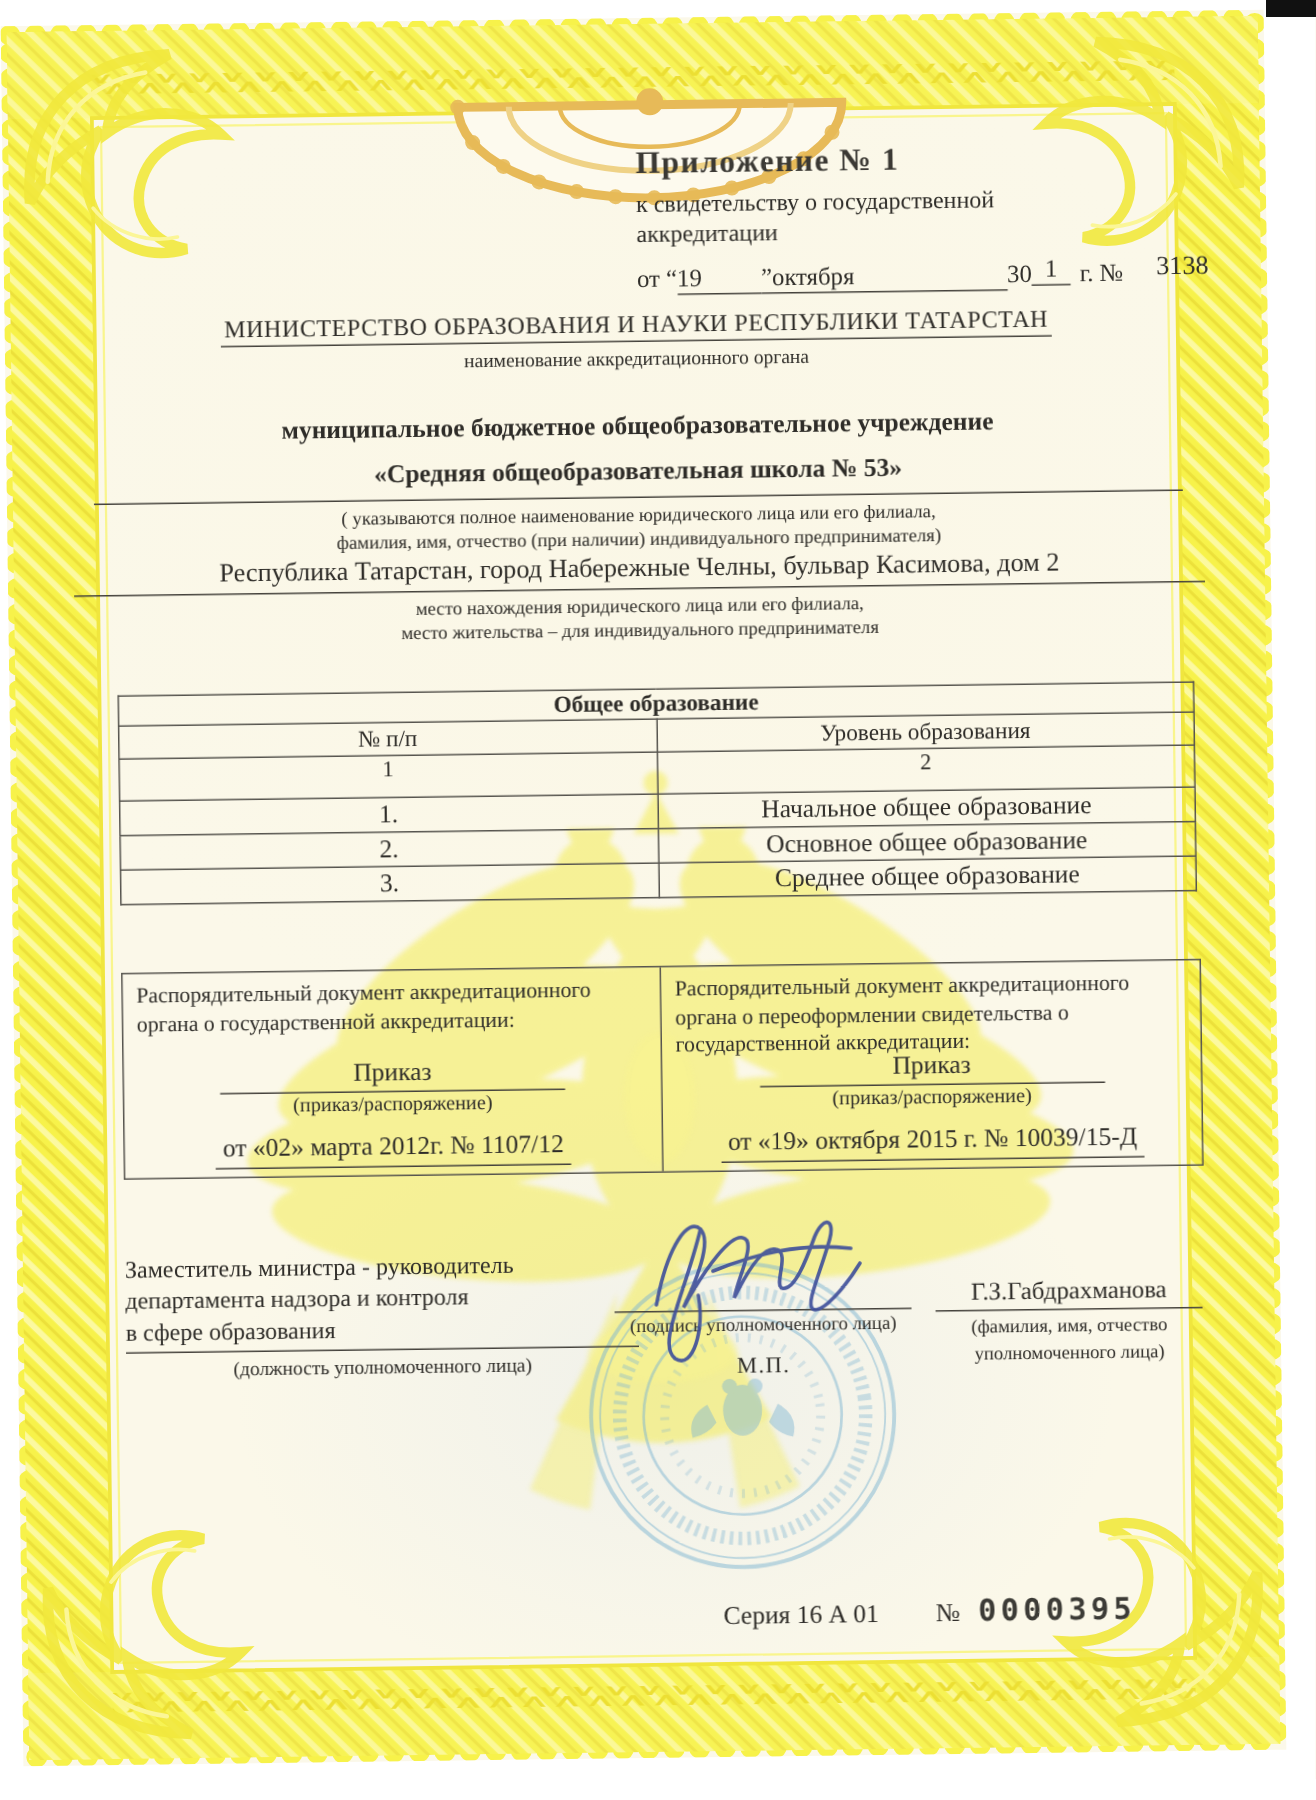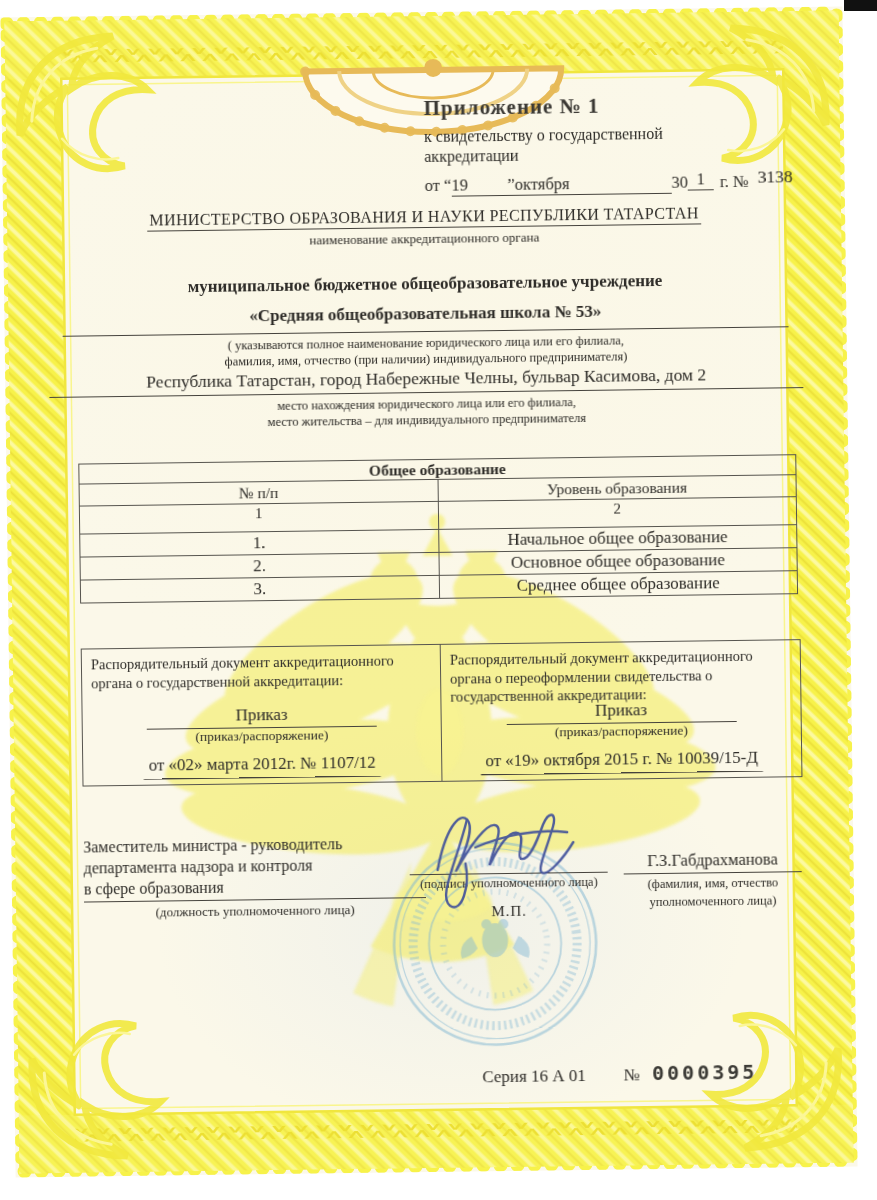--- a/index.html
+++ b/index.html
@@ -27,21 +27,21 @@
   
   .hdr{position:absolute;left:422px;top:84px;width:350px;}
   .hdr-title{font-size:21px;font-weight:bold;letter-spacing:1px;color:#3b3934;}
   .hdr-l2{font-size:16px;margin-top:7px;}
   .hdr-l3{font-size:16px;margin-top:2px;}
   .date-line{margin-top:9px;font-size:16.5px;display:flex;align-items:baseline;white-space:nowrap;}
   .date-day{display:inline-block;min-width:56px;text-align:left;}
   .date-month{display:inline-block;min-width:150px;padding-right:14px;}
   .date-year2{display:inline-block;min-width:26px;text-align:center;transform:translateY(-3px);}
   .date-suffix{margin:0 4px 0 6px;}
-  .date-num{transform:translateY(-4px);font-size:17.5px;margin-left:5px;}
+  .date-num{transform:translateY(-4px);font-size:17.5px;margin-left:18px;}
 
   
   .authority{position:absolute;left:40px;top:196px;width:762px;text-align:center;}
   .authority-name{display:inline-block;font-size:16px;letter-spacing:.4px;border-bottom:1px solid #45423c;padding:0 2px 1px;}
   .authority-cap{font-size:13px;margin-top:3px;}
 
   
   .org{position:absolute;left:58px;top:262px;width:726px;text-align:center;}
   .org-l1{font-size:17px;font-weight:bold;}
   .org-l2{font-size:17px;font-weight:bold;margin-top:10px;padding-bottom:7px;border-bottom:1px solid #45423c;}

